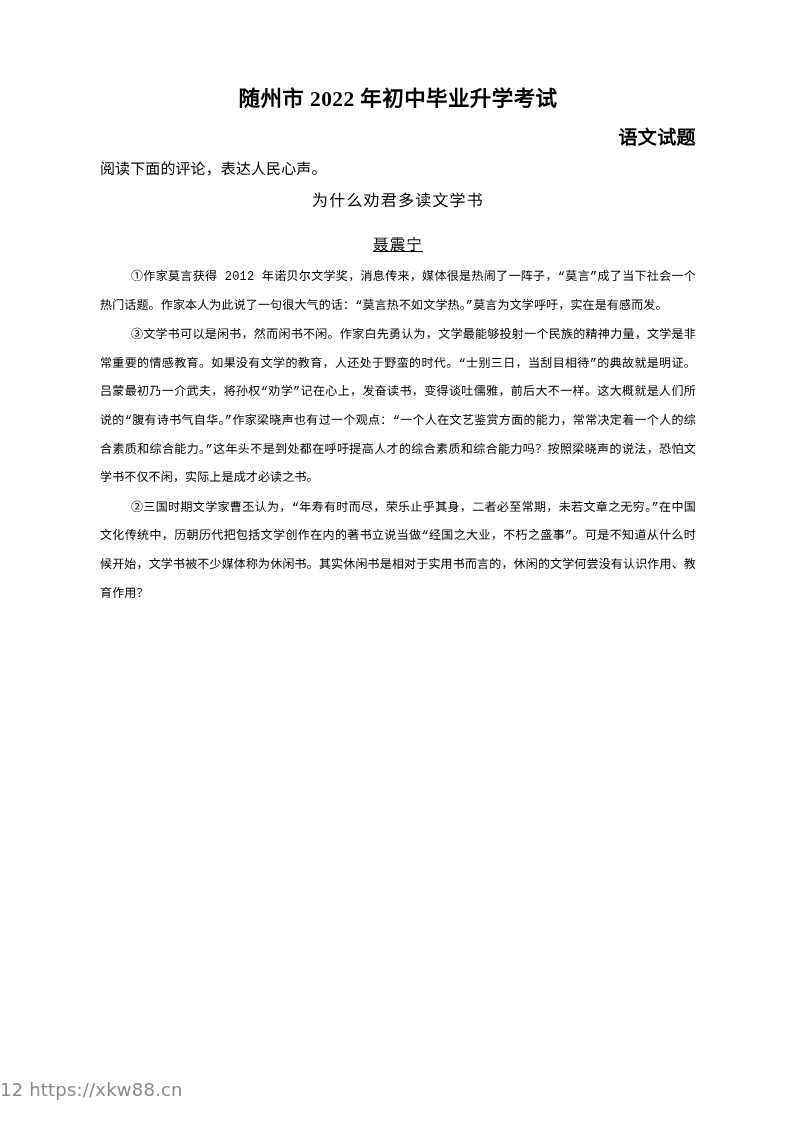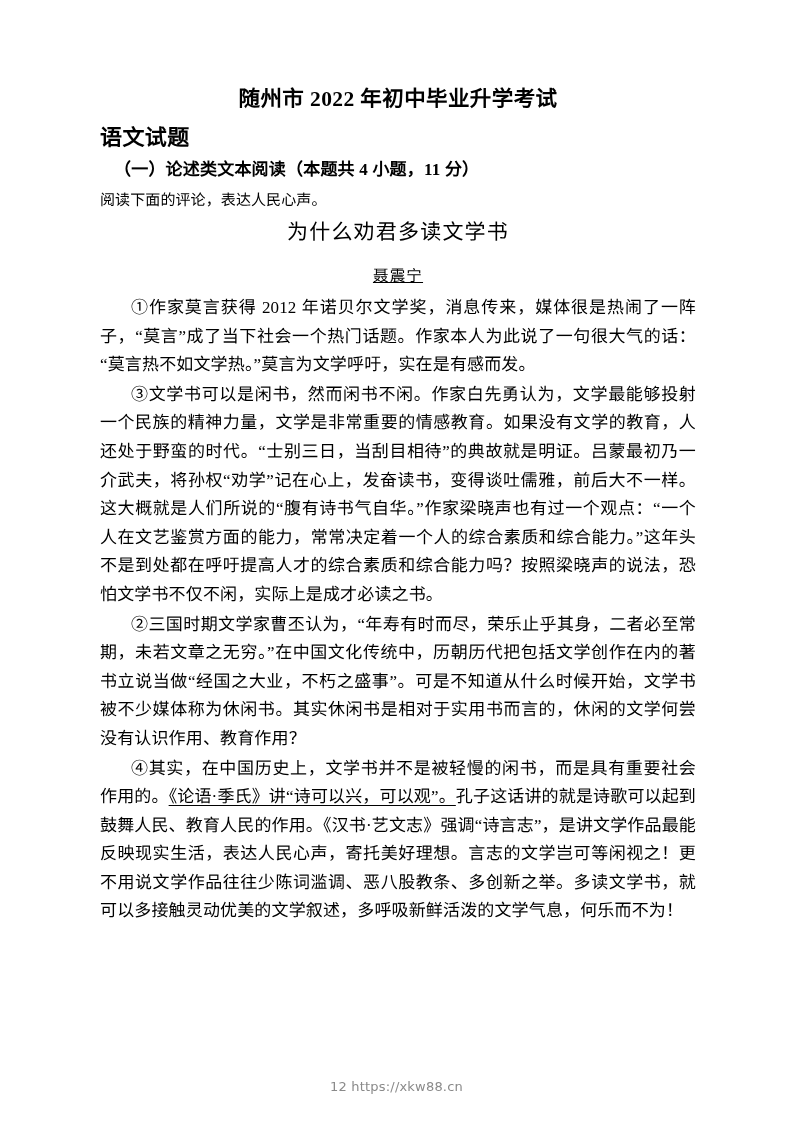--- a/index.html
+++ b/index.html
@@ -38,23 +38,23 @@
   
   .doc-title {
     font-size: 21.5px;
     font-weight: bold;
     text-align: center;
     letter-spacing: 0.4px;
     line-height: 30px;
     margin: 0;
   }
   .doc-subtitle {
-    font-size: 22px;
+    font-size: 19px;
     font-weight: bold;
-    text-align: left;
+    text-align: right;
     letter-spacing: 0.4px;
     line-height: 30px;
     margin: 9px 0 0 0;
   }
 
   
   .section-heading {
     font-size: 17px;
     font-weight: bold;
     line-height: 28px;
@@ -72,91 +72,90 @@
 
   .instruction {
     font-size: 15px;
     line-height: 26px;
     margin: 3px 0 0 0;
     letter-spacing: 0.1px;
   }
 
   
   .article-title {
-    font-size: 21px;
+    font-size: 16px;
     text-align: center;
     line-height: 28px;
     margin: 5px 0 16px 0;
     letter-spacing: 1.2px;
   }
   .article-author {
     font-size: 15.5px;
     text-align: center;
     line-height: 28px;
     margin: 1px 0 0 0;
     letter-spacing: 1.2px;
     text-decoration: underline;
   }
 
   .para {
-    font-size: 17px;
+    font-size: 12px;
     line-height: 28.6px;
     margin: 1px 0 0 0;
     text-indent: 31px;
     text-align: justify;
     text-justify: inter-ideograph;
     letter-spacing: 0.15px;
+    font-family: Liberation Mono, monospace;
   }
   .para:first-of-type { margin-top: 4px; }
 
   .u {
     text-decoration: underline;
     text-underline-offset: 3px;
     text-decoration-thickness: 1px;
   }
 
   
   .footer {
     position: absolute;
     left: 0;
     top: 1079px;
     width: 793px;
-    text-align: center;
+    text-align: left;
     font-family: "DejaVu Sans", "Liberation Sans", sans-serif;
-    font-size: 13px;
+    font-size: 18px;
     color: #8a8a8a;
     letter-spacing: 0.2px;
   }
 </style>
 </head>
 <body>
 
 <div class="page">
 
   <div class="content">
 
     <h1 class="doc-title">随州市 2022 年初中毕业升学考试</h1>
 
     <h2 class="doc-subtitle">语文试题</h2>
 
 
-    <div class="subsection-heading">（一）论述类文本阅读（本题共 4 小题，11 分）</div>
 
     <div class="instruction">阅读下面的评论，表达人民心声。</div>
 
     <div class="article-title">为什么劝君多读文学书</div>
 
     <div class="article-author">聂震宁</div>
 
     <p class="para">①作家莫言获得 2012 年诺贝尔文学奖，消息传来，媒体很是热闹了一阵子，“莫言”成了当下社会一个热门话题。作家本人为此说了一句很大气的话：“莫言热不如文学热。”莫言为文学呼吁，实在是有感而发。</p>
 
     <p class="para">③文学书可以是闲书，然而闲书不闲。作家白先勇认为，文学最能够投射一个民族的精神力量，文学是非常重要的情感教育。如果没有文学的教育，人还处于野蛮的时代。“士别三日，当刮目相待”的典故就是明证。吕蒙最初乃一介武夫，将孙权“劝学”记在心上，发奋读书，变得谈吐儒雅，前后大不一样。这大概就是人们所说的“腹有诗书气自华。”作家梁晓声也有过一个观点：“一个人在文艺鉴赏方面的能力，常常决定着一个人的综合素质和综合能力。”这年头不是到处都在呼吁提高人才的综合素质和综合能力吗？按照梁晓声的说法，恐怕文学书不仅不闲，实际上是成才必读之书。</p>
 
     <p class="para">②三国时期文学家曹丕认为，“年寿有时而尽，荣乐止乎其身，二者必至常期，未若文章之无穷。”在中国文化传统中，历朝历代把包括文学创作在内的著书立说当做“经国之大业，不朽之盛事”。可是不知道从什么时候开始，文学书被不少媒体称为休闲书。其实休闲书是相对于实用书而言的，休闲的文学何尝没有认识作用、教育作用？</p>
 
-    <p class="para"><span>④其实，在中国历史上，文学书并不是被轻慢的闲书，而是具有重要社会作用的。</span><span class="u">《论语·季氏》讲“诗可以兴，可以观”。</span><span>孔子这话讲的就是诗歌可以起到鼓舞人民、教育人民的作用。《汉书·艺文志》强调“诗言志”，是讲文学作品最能反映现实生活，表达人民心声，寄托美好理想。言志的文学岂可等闲视之！更不用说文学作品往往少陈词滥调、恶八股教条、多创新之举。多读文学书，就可以多接触灵动优美的文学叙述，多呼吸新鲜活泼的文学气息，何乐而不为！</span></p>
 
 
   </div>
 
   <div class="footer">12 https://xkw88.cn</div>
 
 </div>
 
 </body></html>

